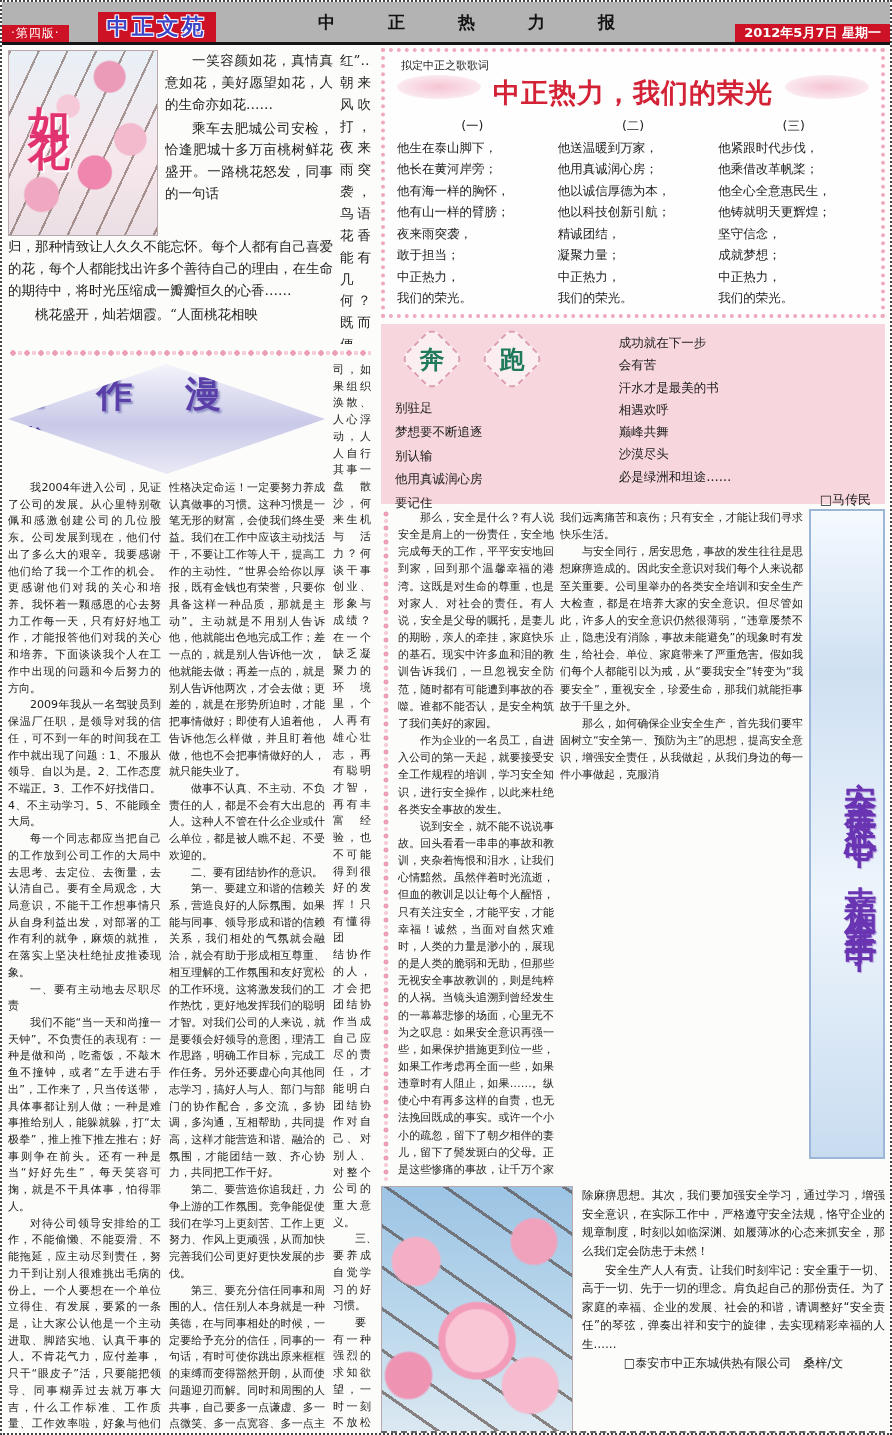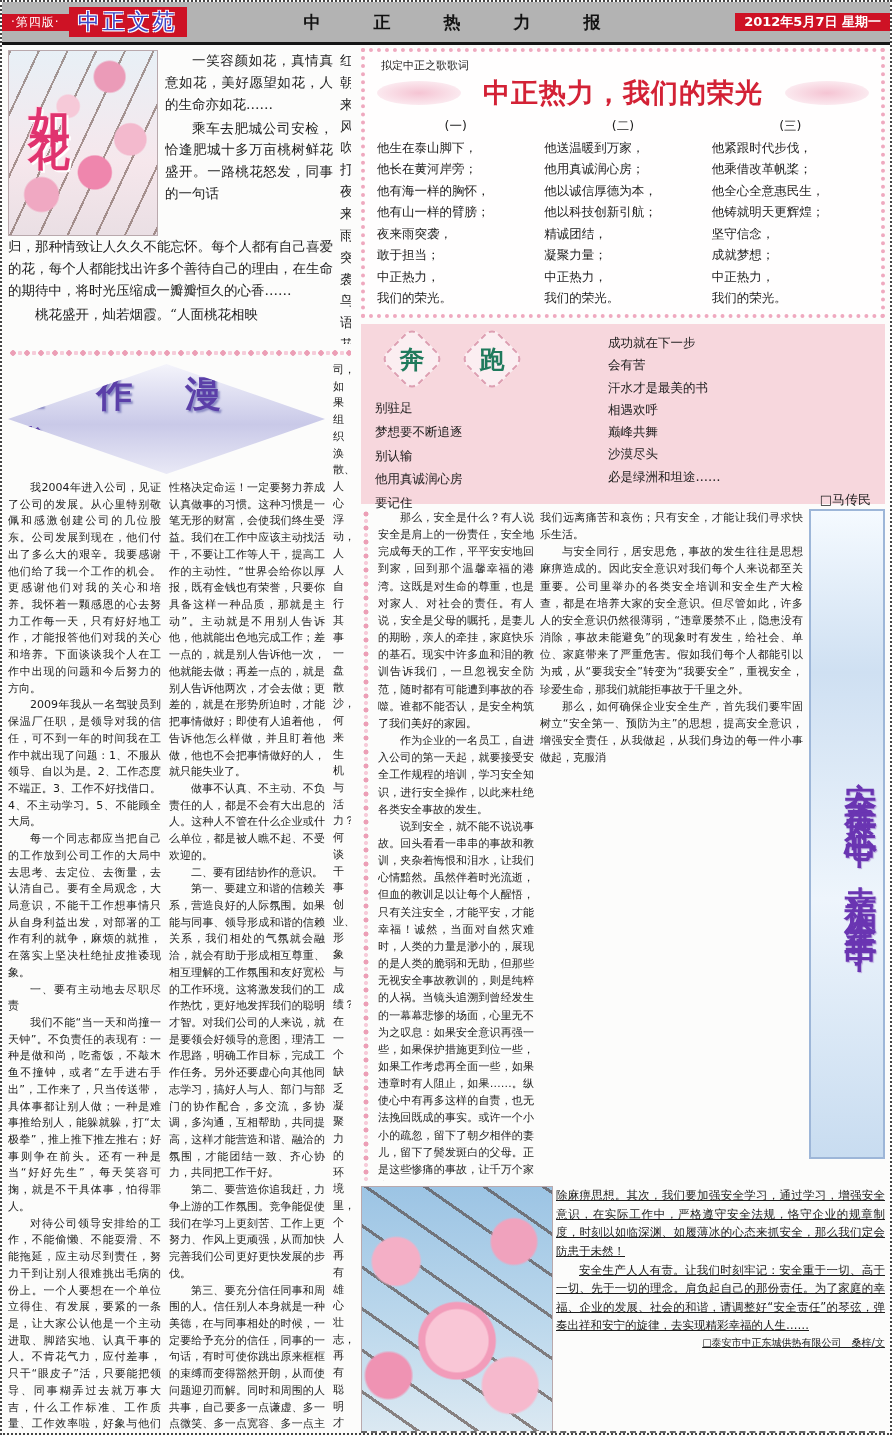--- a/index.html
+++ b/index.html
@@ -1,22 +1,22 @@
 <!DOCTYPE html>
 <html><head>
 <meta charset="utf-8">
 <style>
   html,body{margin:0;padding:0;background:#e8e8e8;}
   .page{width:892px;height:1435px;margin:0 auto;background:#fcfcfb;border:2px dotted #444;
         box-sizing:border-box;overflow:hidden;font-family:"DejaVu Sans",sans-serif;color:#1c1c1c;position:relative;}
   
-  .header{height:40px;display:flex;align-items:center;background:#b3b3b3;border-bottom:3px solid #151515;}
+  .header{height:40px;display:flex;align-items:flex-end;background:#b3b3b3;border-bottom:3px solid #151515;gap:29px;}
   .red-box{background:#ce1225;color:#fff;display:flex;align-items:center;padding:0 9px;}
   .edition{font-size:12px;letter-spacing:1px;}
-  .section-name{font-size:22px;font-weight:normal;color:#3d46c8;letter-spacing:3px;
+  .section-name{font-size:22px;font-weight:bold;color:#3d46c8;letter-spacing:3px;
      text-shadow:1px 1px 0 #fff,-1px -1px 0 #fff,1px -1px 0 #fff,-1px 1px 0 #fff;}
   .masthead{flex:1;text-align:center;font-size:17px;font-weight:bold;letter-spacing:18px;color:#111;align-self:center;}
   .date-box{font-size:13px;font-weight:bold;}
   
   .content{display:flex;height:1388px;}
   .left-half{width:487px;box-sizing:border-box;padding:5px 6px 0 6px;}
   .right-half{flex:1;box-sizing:border-box;padding:3px 5px 0 4px;display:flex;flex-direction:column;}
   
   .ruhua{display:grid;grid-template-columns:150px 168px 1fr;grid-template-rows:186px auto;column-gap:7px;
          height:294px;overflow:hidden;font-family:"DejaVu Serif",serif;}
@@ -57,21 +57,21 @@
      text-shadow:2px 2px 2px #8a8ac4;font-family:"DejaVu Serif",serif;}
   .wcol{overflow:hidden;}
   .wcol p{margin:0;font-size:11px;line-height:1.52;text-align:justify;text-indent:2em;}
   .wcol p.ni{text-indent:0;}
   .work-c3{grid-area:1/3/3/4;}
   .work-c1{grid-area:2/1/3/2;}
   .work-c2{grid-area:2/2/3/3;}
   
   .song{border:4px dotted #efa9bf;background:#fffefe;padding:4px 12px 2px 12px;height:270px;box-sizing:border-box;margin-bottom:6px;}
   .song-kicker{font-family:Liberation Sans, sans-serif;font-size:11px;margin:2px 0 2px 4px;}
-  .song-title-row{display:flex;align-items:center;justify-content:center;gap:22px;margin:2px 0 4px 0;}
+  .song-title-row{display:flex;justify-content:center;gap:12px;margin:2px 0 4px 0;}
   .ellipse{width:84px;height:24px;border-radius:50%;background:radial-gradient(ellipse at center,#f5c4d3,#fbe9ef 70%,#fff);}
   .song-title{font-size:27px;font-weight:bold;color:#d32135;font-family:"DejaVu Serif",serif;letter-spacing:1px;white-space:nowrap;}
   .song-cols{display:flex;gap:10px;}
   .verse{flex:1;}
   .verse-label{text-align:center;font-size:13px;margin:0 0 3px 0;}
   .verse p{margin:0;font-size:12.5px;line-height:1.72;white-space:nowrap;}
   
   .benpao{background:#f7d7dd;padding:8px 14px 4px 14px;height:180px;box-sizing:border-box;display:flex;
           font-family:"DejaVu Serif",serif;margin-bottom:5px;}
   .benpao-left{width:47%;}
@@ -88,34 +88,34 @@
   .safety-top{display:flex;gap:6px;height:672px;overflow:hidden;}
   .s-col4{width:156px;overflow:hidden;}
   .s-col5{flex:1;overflow:hidden;}
   .scol p{margin:0;font-size:11px;line-height:1.56;text-align:justify;text-indent:2em;}
   .scol p.ni{text-indent:0;}
   .banner{width:76px;height:650px;box-sizing:border-box;border:2px solid #9db6d8;
      background:linear-gradient(180deg,#f5faff,#cfe0f2 25%,#eef5fc 60%,#c8dcf0);
      writing-mode:vertical-rl;text-orientation:upright;font-size:32px;font-weight:bold;color:#6a35b2;
      letter-spacing:9px;padding-top:12px;text-align:center;font-family:"DejaVu Serif",serif;
      text-shadow:1px 1px 1px #b9a6dd;}
-  .safety-bottom{display:flex;gap:3px;flex:1;margin-top:5px;overflow:hidden;border-bottom:2px dashed #666;text-decoration:underline;}
+  .safety-bottom{display:flex;gap:9px;flex:1;margin-top:5px;overflow:hidden;border-bottom:2px dashed #666;}
   .photo2{width:190px;height:248px;border:1px solid #b9a9ad;flex:none;
      background:
        radial-gradient(circle at 50% 62%, #f9c6d6 0 17%, #f29cba 18% 21%, transparent 22%),
        radial-gradient(circle at 18% 30%, #f4afc6 0 10%, transparent 11%),
        radial-gradient(circle at 80% 22%, #f0a2bd 0 9%, transparent 10%),
        radial-gradient(circle at 78% 80%, #f6b9cd 0 11%, transparent 12%),
        radial-gradient(circle at 14% 76%, #ef93b3 0 9%, transparent 10%),
        repeating-linear-gradient(35deg, rgba(70,45,35,.55) 0 3px, transparent 3px 34px),
        linear-gradient(180deg,#9cc4e4,#bcd8ec 55%,#dce9f2);}
   .s-bottom-text{flex:1;overflow:hidden;}
   .s-bottom-text p{margin:0;font-size:11.5px;line-height:1.62;text-align:justify;text-indent:2em;}
   .s-bottom-text p.ni{text-indent:0;}
-  .scol .byline,.s-bottom-text .byline{font-size:10px;text-indent:0;text-align:right;}
+  .scol .byline,.s-bottom-text .byline{font-size:12px;text-indent:0;text-align:center;}
 </style>
 </head>
 <body>
 
 <div class="page">
 
   <div class="header">
     <div class="red-box edition">·第四版·</div>
     <div class="red-box section-name">中正文苑</div>
     <div class="masthead">中　正　热　力　报</div>

